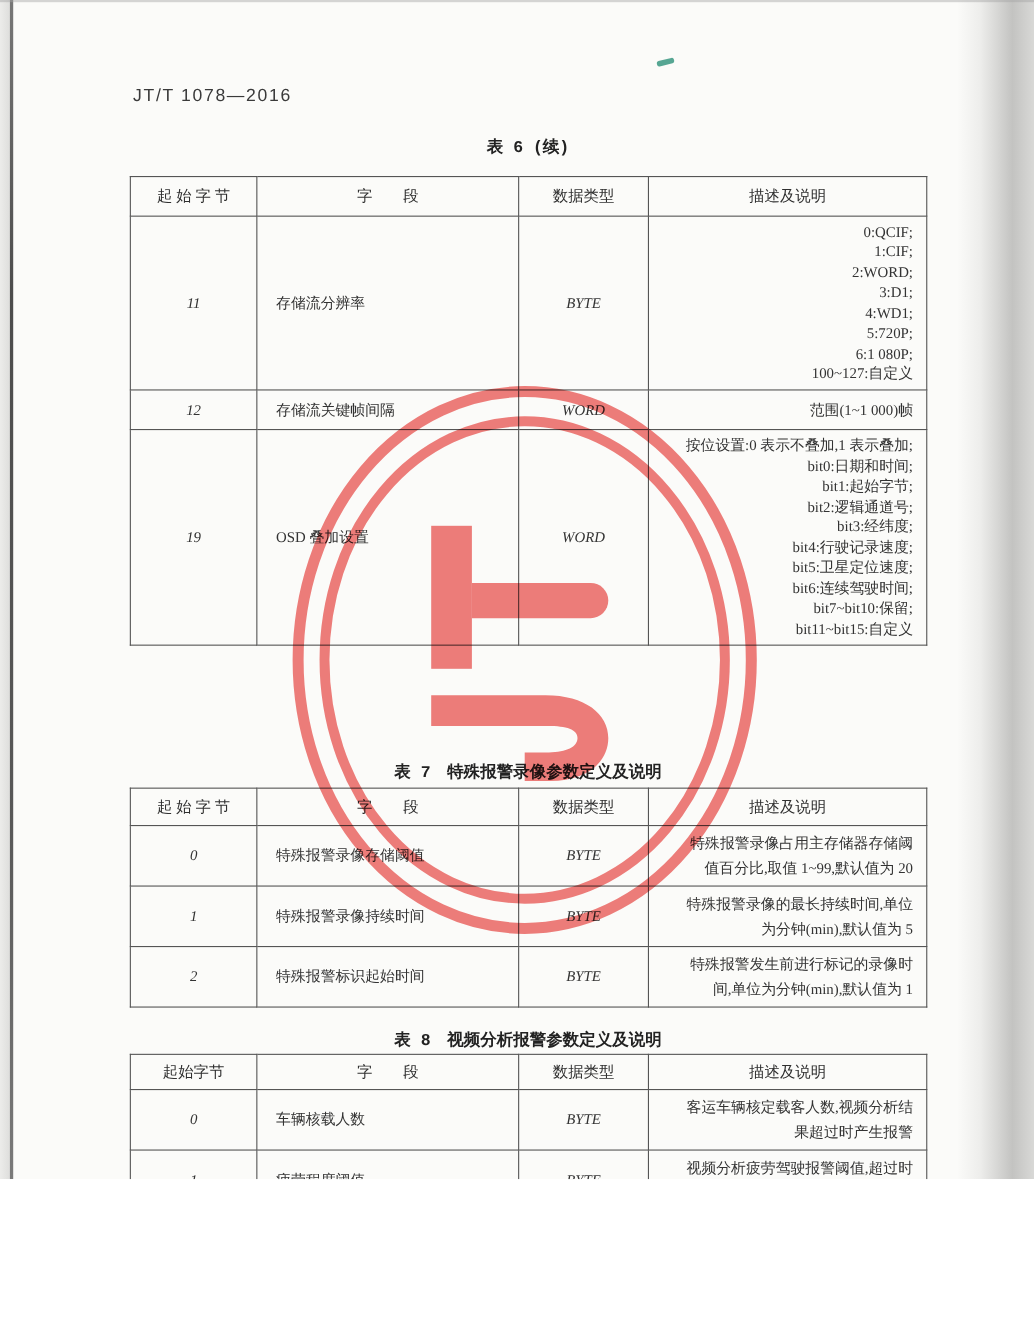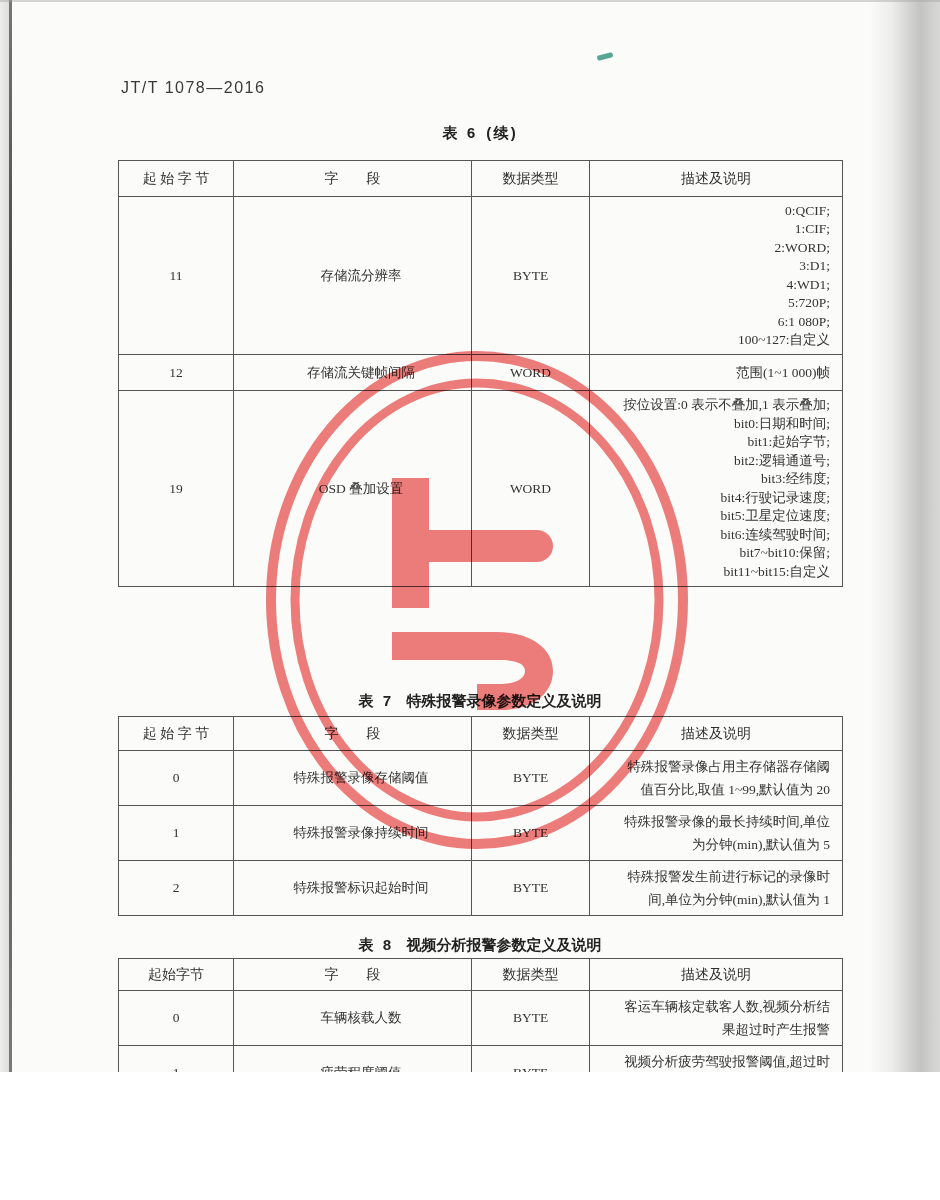--- a/index.html
+++ b/index.html
@@ -21,23 +21,23 @@
           font-size:16px;letter-spacing:1.5px;color:#3a3a3a;}
   .page-num{position:absolute;left:131px;top:1086px;font-size:18px;color:#333;}
   
   .tbl-title{position:absolute;left:118px;width:724px;text-align:center;
           font-family:Liberation Mono, monospace;font-weight:bold;
           font-size:15px;color:#222;}
   
   .doc-table{position:absolute;left:118px;width:724px;border-collapse:collapse;table-layout:fixed;
           font-size:13.5px;color:#333;background:transparent;border:1.5px solid #3d3d3d;}
   .doc-table th,.doc-table td{border:1px solid #555;padding:0;vertical-align:middle;
-          font-weight:normal;overflow:hidden;text-align:center;}
+          font-weight:normal;overflow:hidden;}
   .doc-table th{font-size:14px;color:#2f2f2f;text-align:center;}
-  td.c{text-align:center;}
+  td.c{text-align:center;font-style:italic;}
   td.f{padding-left:17px;}
   td.d{padding:4px 12px;text-align:right;}
   td.d .line{line-height:18.5px;}
   td.d .para{line-height:23px;text-indent:1em;}
   
   .stamp{position:absolute;left:0;top:0;pointer-events:none;opacity:.78;mix-blend-mode:multiply;}
 </style>
 </head>
 <body>
 

